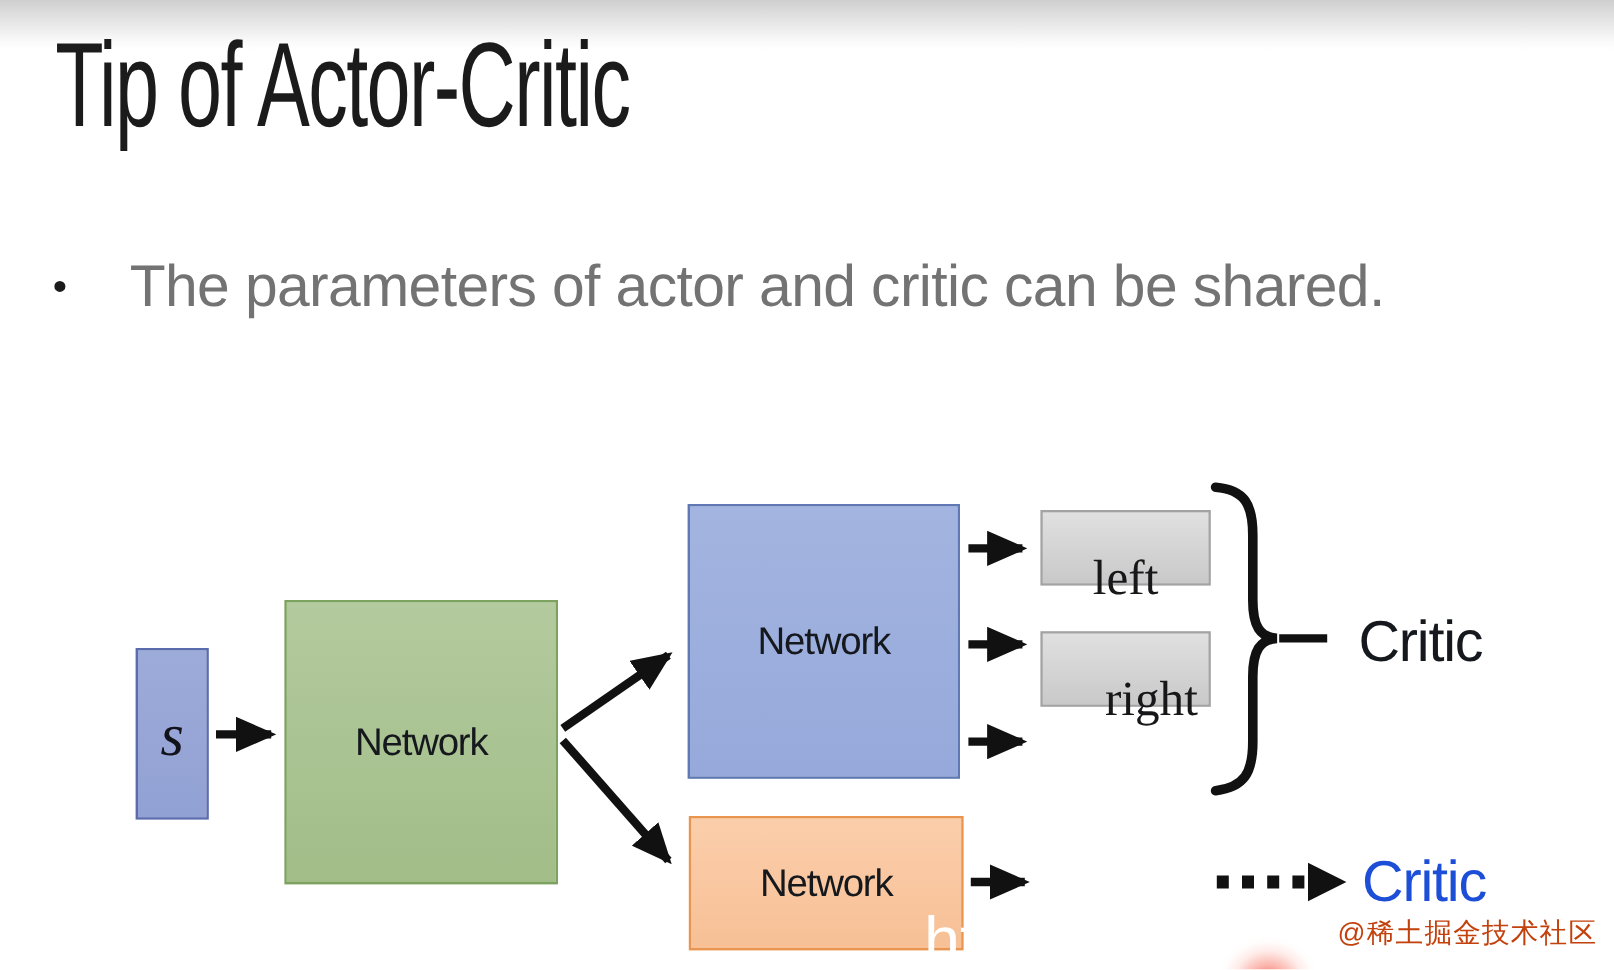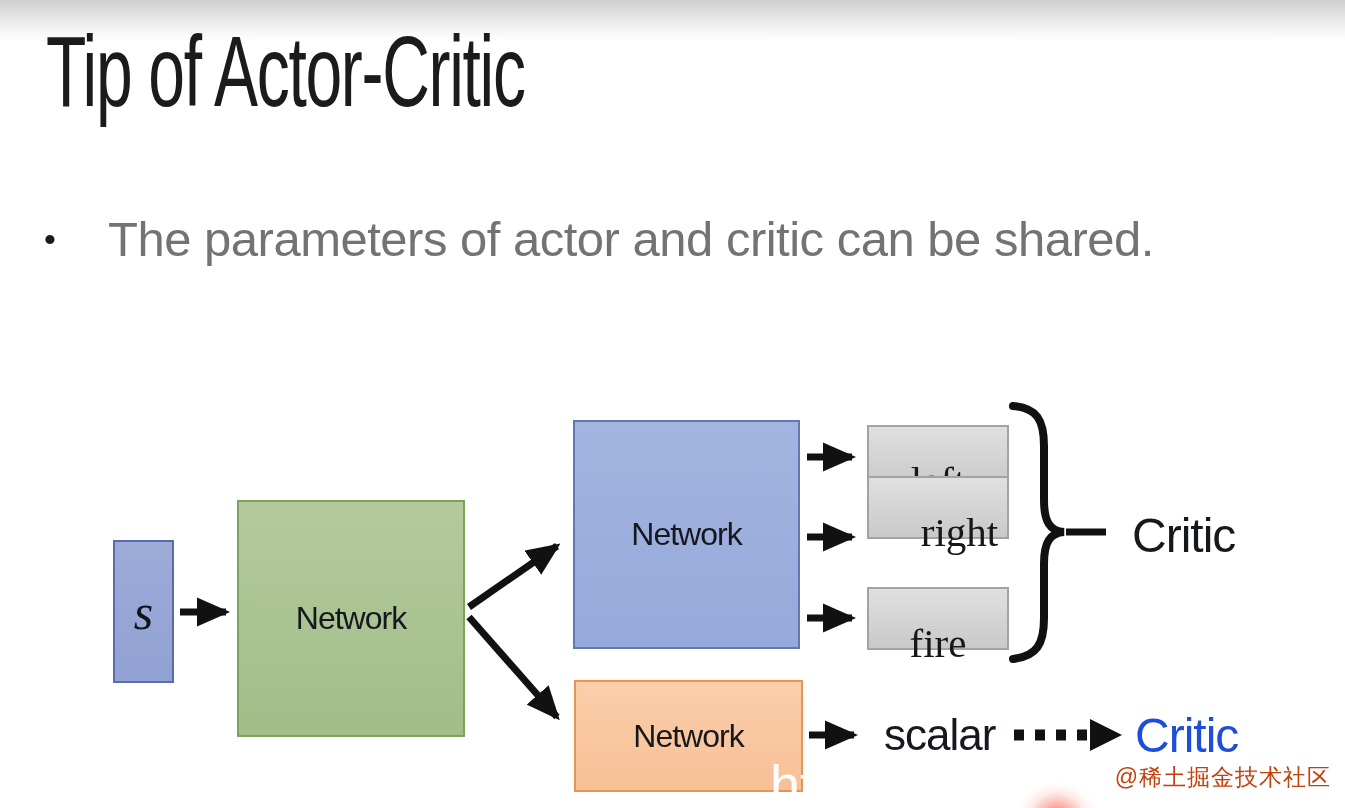--- a/index.html
+++ b/index.html
@@ -47,21 +47,21 @@
   #critic-network-box{
     left:574px;top:680px;width:229px;height:112px;
     background:linear-gradient(180deg,#fbceab,#f7c096);border:2px solid #e9944f;
   }
   .network-label{font-size:32px;letter-spacing:-1px;color:#15181c;}
   .action-box{
     left:867px;width:142px;height:63px;
     background:linear-gradient(180deg,#e0e0e0,#c9c9c9);border:2px solid #a3a3a3;
   }
   #action-box-left{top:425px;}
-  #action-box-right{top:476px;padding-left:43px;}
+  #action-box-right{top:526px;padding-left:43px;}
   #action-box-fire{top:587px;}
   .action-label{font-family:"Liberation Serif",serif;font-size:41px;color:#17171a;margin-top:48px;}
   #actor-label{
     position:absolute;left:1132px;top:508px;font-size:48px;line-height:56px;
     letter-spacing:-1px;color:#15181c;
   }
   #scalar-label{
     position:absolute;left:884px;top:709px;font-size:44px;line-height:52px;
     letter-spacing:-1px;color:#15181c;
   }
@@ -113,26 +113,22 @@
   <div id="critic-network-box" class="box">
     <span class="box-label network-label">Network</span>
   </div>
 
   <div id="action-box-left" class="box action-box">
     <span class="box-label action-label">left</span>
   </div>
   <div id="action-box-right" class="box action-box">
     <span class="box-label action-label">right</span>
   </div>
-  <div id="action-box-fire" class="box action-box">
-    <span class="box-label action-label">fire</span>
-  </div>
 
   <div id="actor-label">Critic</div>
-  <div id="scalar-label">scalar</div>
   <div id="critic-label">Critic</div>
 
   <svg id="arrow-layer" viewBox="0 0 1345 808" xmlns="http://www.w3.org/2000/svg">
     <defs>
       <marker id="ah" markerWidth="4.8" markerHeight="4.2" refX="4.2" refY="2.1" orient="auto" markerUnits="strokeWidth">
         <path d="M0,0 L4.8,2.1 L0,4.2 Z" fill="#111111"></path>
       </marker>
     </defs>
 
     <line x1="180" y1="612" x2="226" y2="612" stroke="#111111" stroke-width="7" marker-end="url(#ah)"></line>

